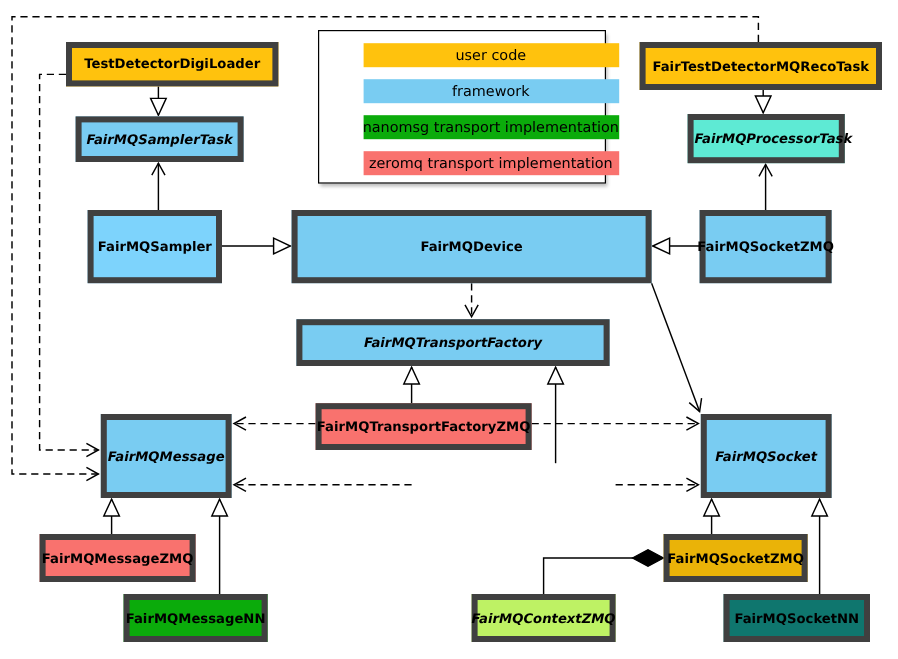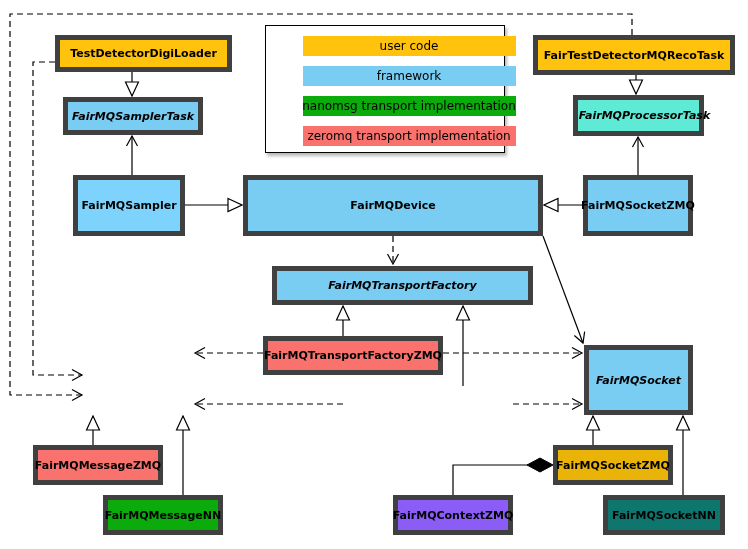--- a/index.html
+++ b/index.html
@@ -15,21 +15,21 @@
   }
   .node.abstract{font-style:italic;}
   
   .n-tddl{left:55px;top:35px;width:177px;height:37px;}
   .n-ftdmrt{left:533px;top:35px;width:202px;height:40px;}
   .n-samplertask{left:63px;top:97px;width:140px;height:38px;}
   .n-processortask{left:573px;top:95px;width:131px;height:41px;}
   .n-sampler{left:73px;top:175px;width:112px;height:61px;}
   .n-device{left:243px;top:175px;width:300px;height:61px;}
   .n-processor{left:583px;top:175px;width:110px;height:61px;}
-  .n-factory{left:272px;top:266px;width:261px;height:39px;}
+  .n-factory{left:247px;top:266px;width:261px;height:39px;}
   .n-factoryzmq{left:263px;top:336px;width:180px;height:39px;}
   .n-factorynn{left:343px;top:386px;width:170px;height:39px;}
   .n-message{left:84px;top:345px;width:109px;height:70px;}
   .n-socket{left:584px;top:345px;width:109px;height:70px;}
   .n-messagezmq{left:33px;top:445px;width:130px;height:40px;}
   .n-messagenn{left:103px;top:495px;width:120px;height:40px;}
   .n-socketzmq{left:553px;top:445px;width:120px;height:40px;}
   .n-socketnn{left:603px;top:495px;width:122px;height:40px;}
   .n-contextzmq{left:393px;top:495px;width:120px;height:40px;}
   
@@ -96,20 +96,21 @@
 
   <div class="node n-tddl" style="background-color: rgb(255, 194, 13);">TestDetectorDigiLoader</div>
   <div class="node n-ftdmrt" style="background-color: rgb(255, 194, 13);">FairTestDetectorMQRecoTask</div>
   <div class="node abstract n-samplertask" style="background-color: rgb(121, 204, 242);">FairMQSamplerTask</div>
   <div class="node abstract n-processortask" style="background-color: #5eead4; padding-left: 12px;">FairMQProcessorTask</div>
   <div class="node n-sampler" style="background-color: #7dd3fc;">FairMQSampler</div>
   <div class="node n-device" style="background-color: rgb(121, 204, 242);">FairMQDevice</div>
   <div class="node n-processor" style="background-color: rgb(121, 204, 242);">FairMQSocketZMQ</div>
   <div class="node abstract n-factory" style="background-color: rgb(121, 204, 242);">FairMQTransportFactory</div>
   <div class="node n-factoryzmq" style="background-color: rgb(249, 114, 110);">FairMQTransportFactoryZMQ</div>
+  <div class="node abstract n-message" style="background-color: rgb(121, 204, 242);">FairMQMessage</div>
   <div class="node n-messagezmq" style="background-color: rgb(249, 114, 110);">FairMQMessageZMQ</div>
   <div class="node abstract n-socket" style="background-color: rgb(121, 204, 242);">FairMQSocket</div>
   <div class="node n-messagenn" style="background-color: rgb(11, 171, 11);">FairMQMessageNN</div>
   <div class="node n-socketzmq" style="background-color: #eab308;">FairMQSocketZMQ</div>
   <div class="node n-socketnn" style="background-color: #0f766e;">FairMQSocketNN</div>
-  <div class="node n-contextzmq" style="background-color: #8b5cf6;">FairMQContextZMQ</div>
+  <div class="node n-contextzmq" style="background-color: #bef264; font-style: italic;">FairMQContextZMQ</div>
 
 </div>
 
 </body></html>

